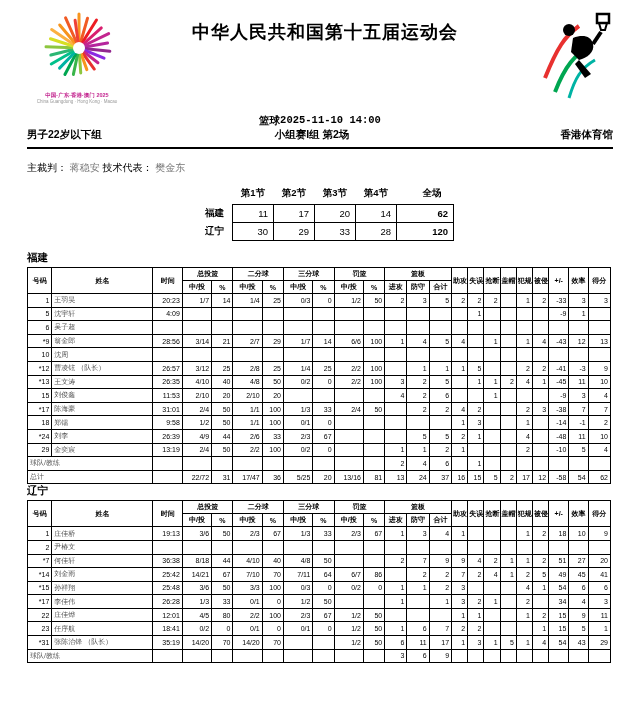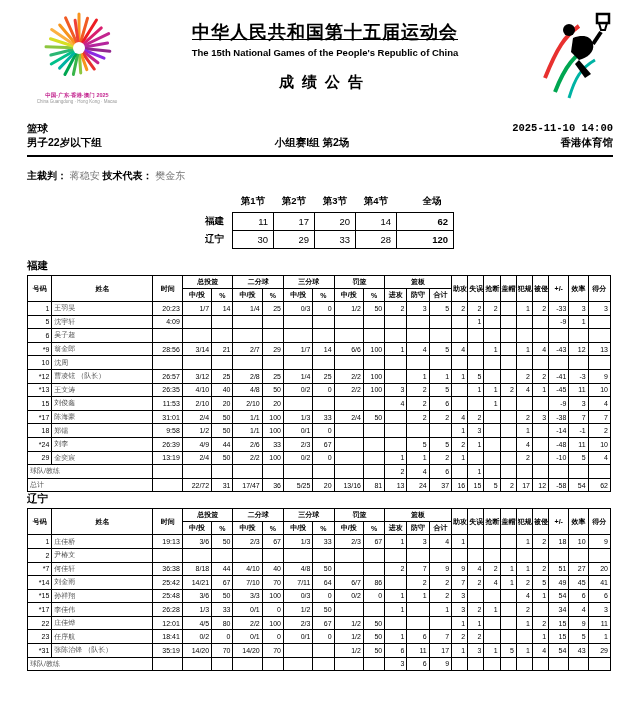--- a/index.html
+++ b/index.html
@@ -4,36 +4,36 @@
 <style>
   html,body{margin:0;padding:0;background:#fff;}
   body{width:640px;height:708px;font-family:"Liberation Sans","DejaVu Sans",sans-serif;color:#000;overflow:hidden;}
   .page{padding:6px 27px 0 27px;}
   
   .hdr{display:flex;justify-content:space-between;align-items:flex-start;}
   .emblem-wrap{width:100px;text-align:center;padding-top:4px;}
   .emblem-cap1{font-size:5.5px;color:#c3258f;font-weight:bold;line-height:1.2;}
   .emblem-cap2{font-size:4.5px;color:#999;line-height:1.2;}
   .title-block{flex:1;text-align:center;padding-top:14px;}
-  .title-cn{font-size:18px;font-weight:bold;letter-spacing:1px;text-decoration:underline;}
+  .title-cn{font-size:18px;font-weight:bold;letter-spacing:1px;}
   .title-en{font-size:9.5px;font-weight:bold;margin-top:3px;}
   .doc-title{font-size:15px;font-weight:bold;letter-spacing:8px;margin-top:15px;}
   .sport-icon-wrap{width:90px;text-align:right;padding-top:2px;}
-  .meta1{display:flex;justify-content:space-between;margin-top:18px;font-weight:bold;}
+  .meta1{display:flex;justify-content:center;margin-top:10px;font-weight:bold;}
   .meta1 .sport{font-size:10.5px;}
   .meta1 .dt{font-size:10.5px;font-family:Liberation Mono, monospace;font-weight:bold;}
   .meta2{display:flex;justify-content:space-between;font-weight:bold;font-size:10.5px;}
   .meta2 .mid{position:absolute;left:0;right:16px;text-align:center;}
   .meta2{position:relative;}
   .rule{border-top:2px solid #000;margin-top:5px;}
   
   .minfo{position:relative;margin-top:8px;font-size:10px;font-weight:bold;}
   .minfo .center{position:absolute;left:0;right:0;text-align:center;}
   .refline{margin-top:12px;font-size:10px;}
-  .lbl{font-weight:bold;text-align:right;}
+  .lbl{font-weight:normal;text-align:right;}
   .val{color:#777;font-weight:normal;}
   .tech{}
   
   .qwrap{margin:10px 0 0 158px;}
   table.qt{border-collapse:collapse;font-size:9.5px;}
   table.qt th{border:none;font-weight:bold;padding:2px 0 4px 0;text-align:center;}
   table.qt td{border:1px solid #000;text-align:right;padding:2px 5px;height:13px;}
   table.qt td.team{border:none;font-weight:bold;text-align:right;padding-right:8px;width:34px;}
   table.qt td.q{width:30px;}
   table.qt td.full{width:46px;font-weight:bold;}
@@ -87,22 +87,20 @@
           </g>
           <circle cx="0" cy="0" r="6" fill="#fff"></circle>
         </g>
       </svg>
       <div class="emblem-cap1">中国·广东·香港·澳门 2025</div>
       <div class="emblem-cap2">China Guangdong · Hong Kong · Macao</div>
     </div>
 
     <div class="title-block">
       <div class="title-cn">中华人民共和国第十五届运动会</div>
-      <div class="title-en">The 15th National Games of the People's Republic of China</div>
-      <div class="doc-title">成绩公告</div>
     </div>
 
     <div class="sport-icon-wrap">
       <svg width="78" height="92" viewBox="0 0 78 92">
         <path d="M10 70 C 22 40, 30 28, 44 18" stroke="#e8312f" stroke-width="4" fill="none"></path>
         <path d="M20 84 C 30 58, 40 46, 56 38" stroke="#00a651" stroke-width="4" fill="none"></path>
         <path d="M34 90 C 40 70, 46 60, 60 52" stroke="#00b3a4" stroke-width="3" fill="none"></path>
         <circle cx="34" cy="22" r="6" fill="#000"></circle>
         <path d="M38 30 C 48 26, 56 28, 58 36 C 60 44, 52 50, 44 52 L 36 44 Z" fill="#000"></path>
         <path d="M44 52 L 56 66 L 50 70 L 40 56 Z" fill="#000"></path>

